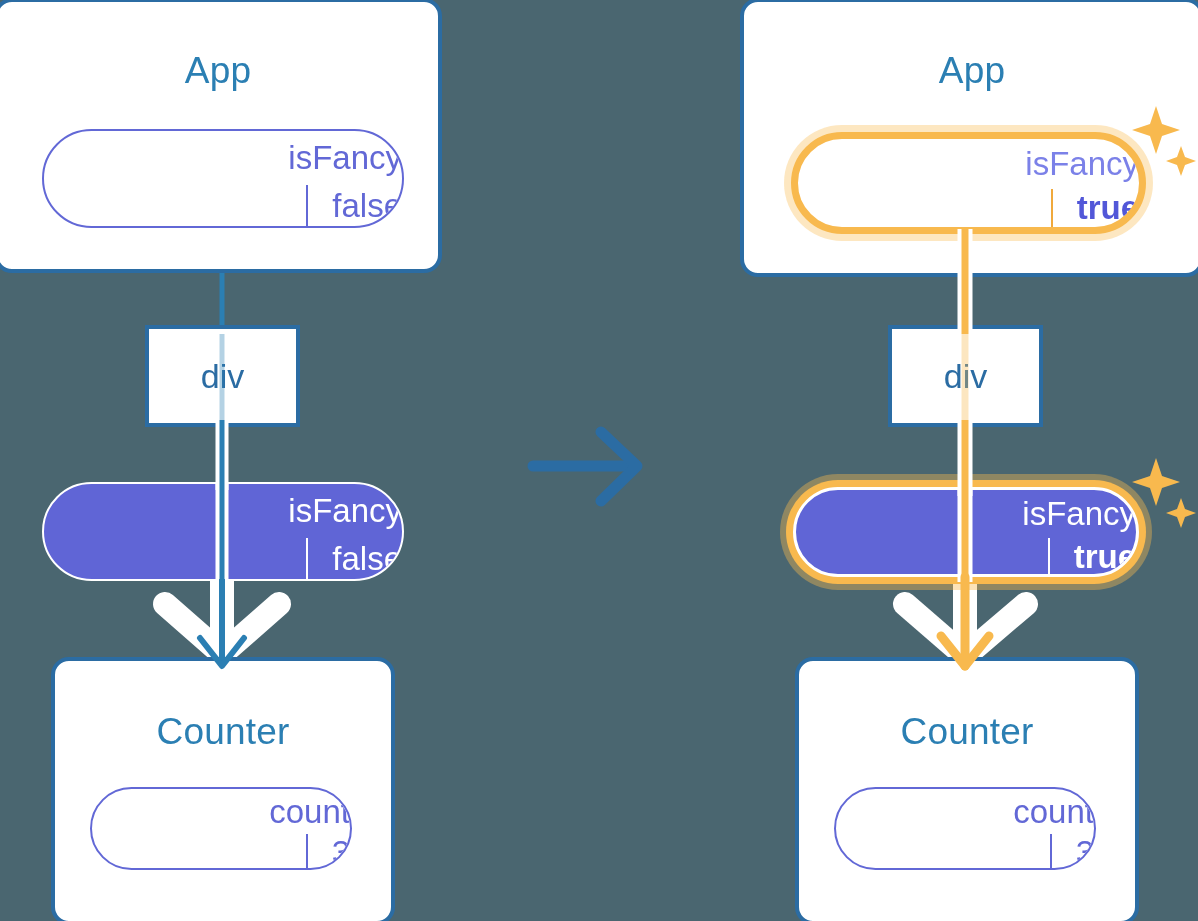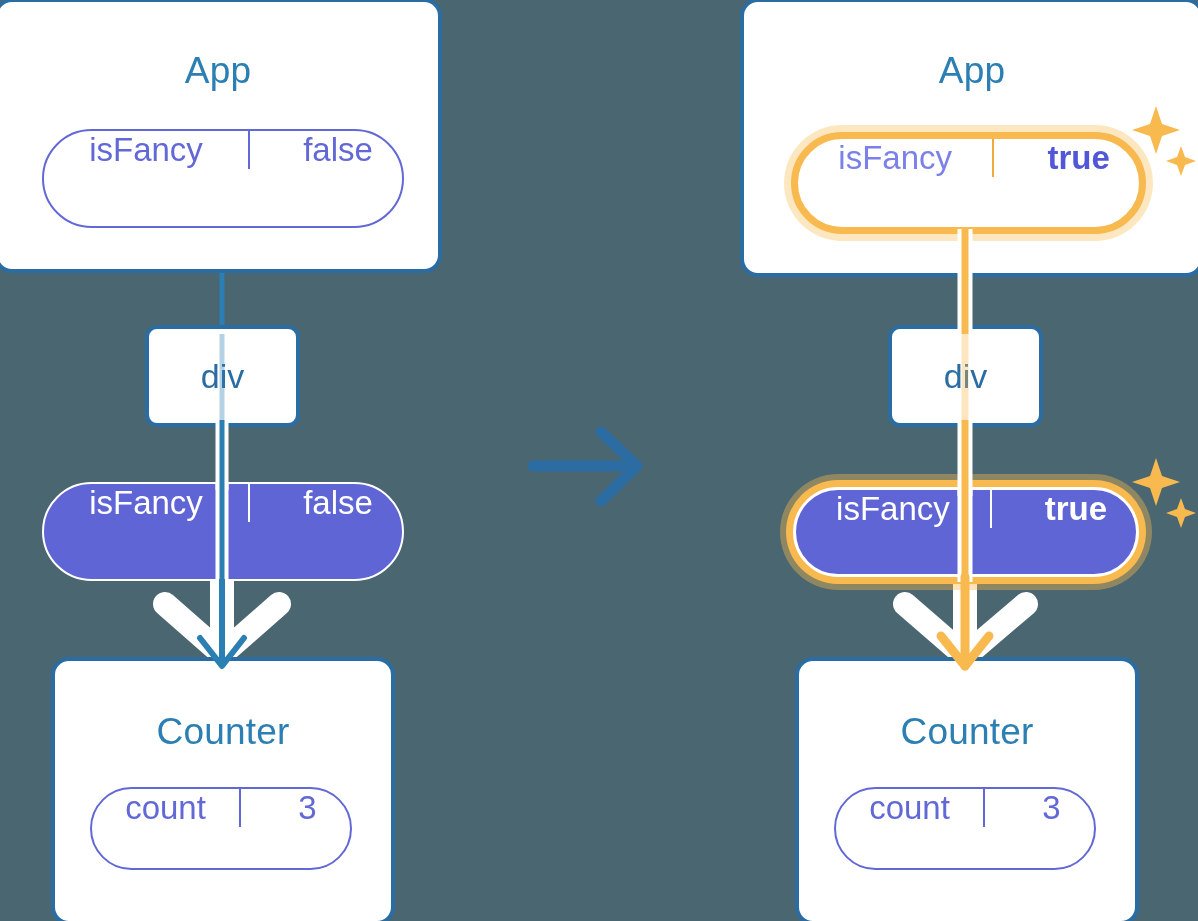--- a/index.html
+++ b/index.html
@@ -43,39 +43,40 @@
     text-align: center;
     color: #2b7fb3;
     font-size: 37px;
     font-weight: 400;
     letter-spacing: 0.2px;
   }
   .divbox {
     position: absolute;
     background: #ffffff;
     border: 4px solid #2b6ca3;
-    border-radius: 12px;
+    border-radius: 0;
     box-sizing: border-box;
     z-index: 6;
     display: flex;
     align-items: center;
     justify-content: center;
     color: #2b6ca3;
     font-size: 34px;
   }
 
   
   .pill {
     position: absolute;
     box-sizing: border-box;
     display: flex;
-    align-items: flex-start;
+    align-items: flex-end;
     border-radius: 999px;
     overflow: hidden;
     z-index: 8;
+    flex-direction: column;
   }
   .pill .seg {
     display: flex;
     align-items: center;
     justify-content: center;
     box-sizing: border-box;
     font-size: 33px;
     white-space: nowrap;
   }
   .pill .seg.left  { flex: 0 0 57%; }

